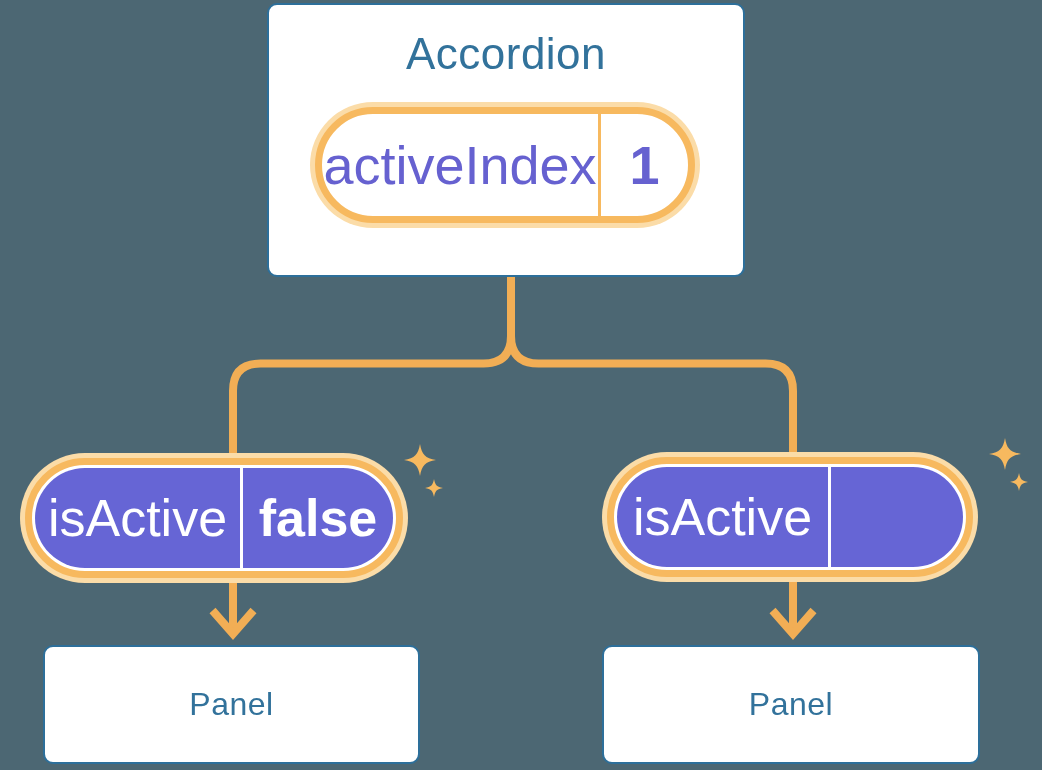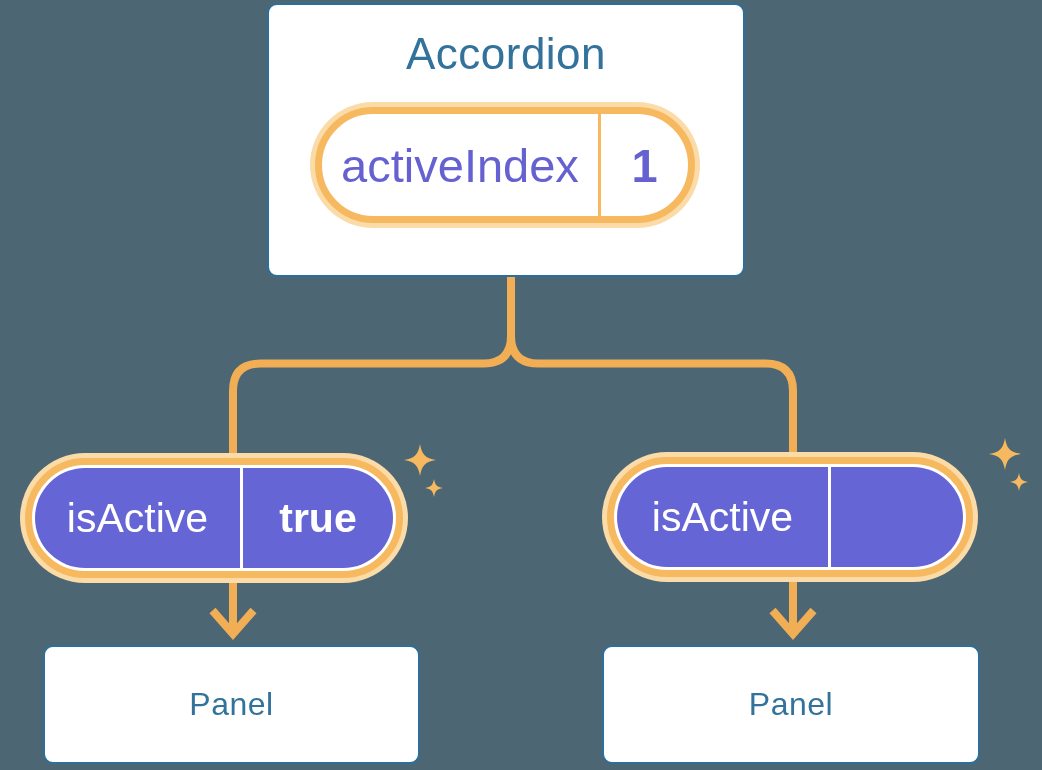--- a/index.html
+++ b/index.html
@@ -31,32 +31,32 @@
   .panel-right{left:602px;top:645px;width:378px;height:119px;}
 
   .pill{
     position:absolute;box-sizing:border-box;
     border:7px solid var(--orange_border);border-radius:999px;
     box-shadow:0 0 0 5px var(--orange_glow);
     display:flex;align-items:stretch;
   }
   .state-pill{left:315px;top:107px;width:380px;height:116px;background:var(--white);}
   .state-pill .cell{display:flex;align-items:center;justify-content:center;
-    color:var(--purple_text);font-size:47px;}
+    color:var(--purple_text);font-size:54px;}
   .state-pill .cell-name{width:276px;}
   .state-pill .vdiv{width:3px;background:var(--orange_border);}
   .state-pill .cell-value{flex:1;font-weight:700;}
 
   .prop-pill{background:var(--white);padding:3px;}
   .prop-pill-left{left:25px;top:458px;width:378px;height:120px;}
   .prop-pill-right{left:607px;top:457px;width:366px;height:120px;}
   .prop-inner{flex:1;display:flex;align-items:stretch;background:var(--purple);
     border-radius:999px;overflow:hidden;}
   .prop-inner .cell{display:flex;align-items:center;justify-content:center;
-    color:var(--white);font-size:41px;}
+    color:var(--white);font-size:52px;}
   .prop-inner .vdiv{width:3px;background:var(--white);}
   .prop-inner .cell-value{flex:1;font-weight:700;}
   .prop-pill-left .cell-name{width:205px;}
   .prop-pill-right .cell-name{width:211px;}
 </style>
 </head>
 <body>
 
 <div class="stage">
 
@@ -95,21 +95,21 @@
   <div class="pill state-pill">
     <span class="cell cell-name">activeIndex</span>
     <span class="vdiv"></span>
     <span class="cell cell-value">1</span>
   </div>
 
   <div class="pill prop-pill prop-pill-left">
     <span class="prop-inner">
       <span class="cell cell-name">isActive</span>
       <span class="vdiv"></span>
-      <span class="cell cell-value">true</span>
+      <span class="cell cell-value">false</span>
     </span>
   </div>
 
   <div class="pill prop-pill prop-pill-right">
     <span class="prop-inner">
       <span class="cell cell-name">isActive</span>
       <span class="vdiv"></span>
     </span>
   </div>
 

